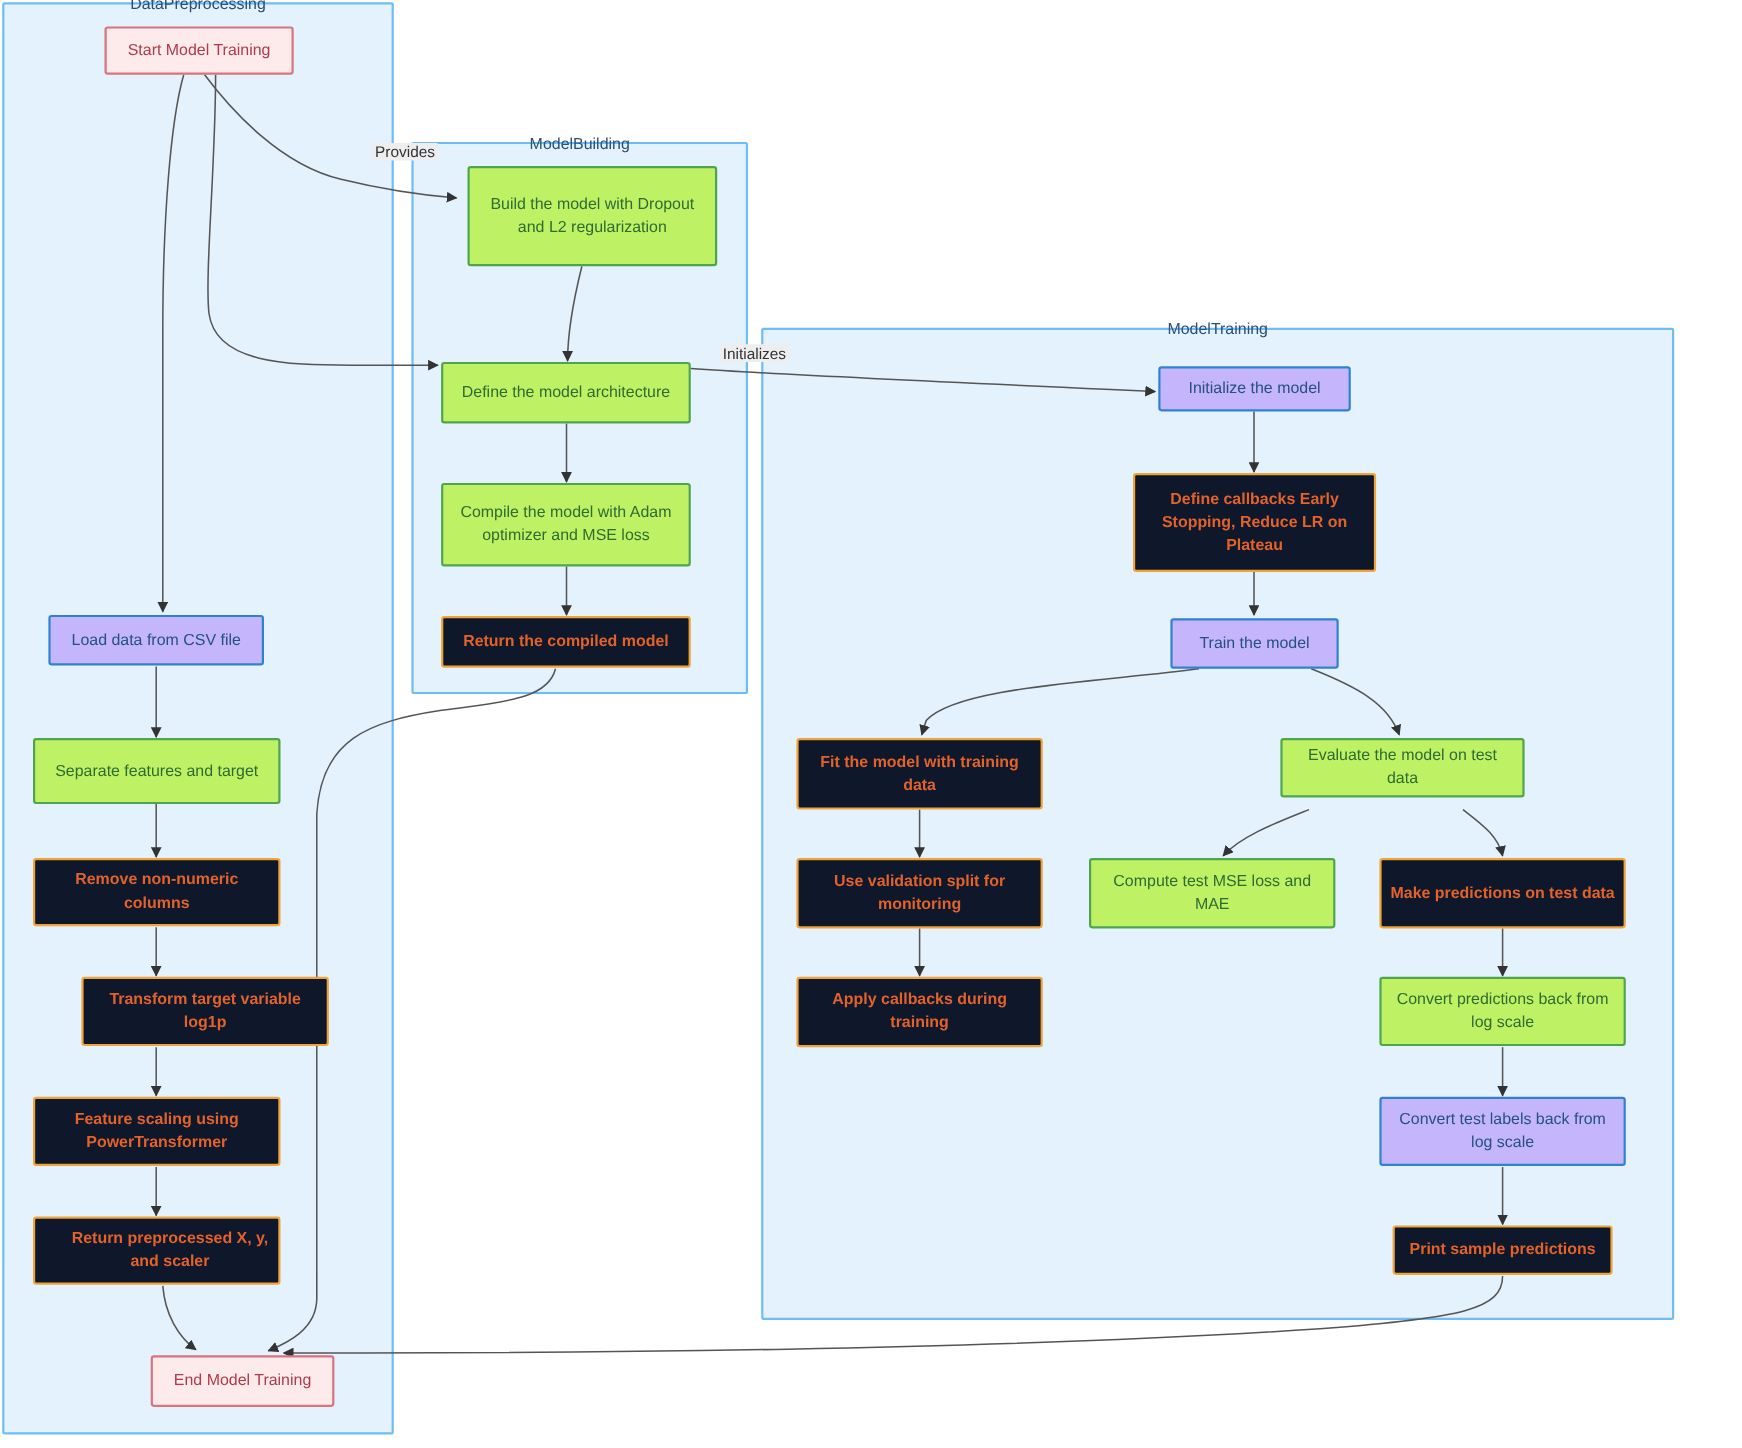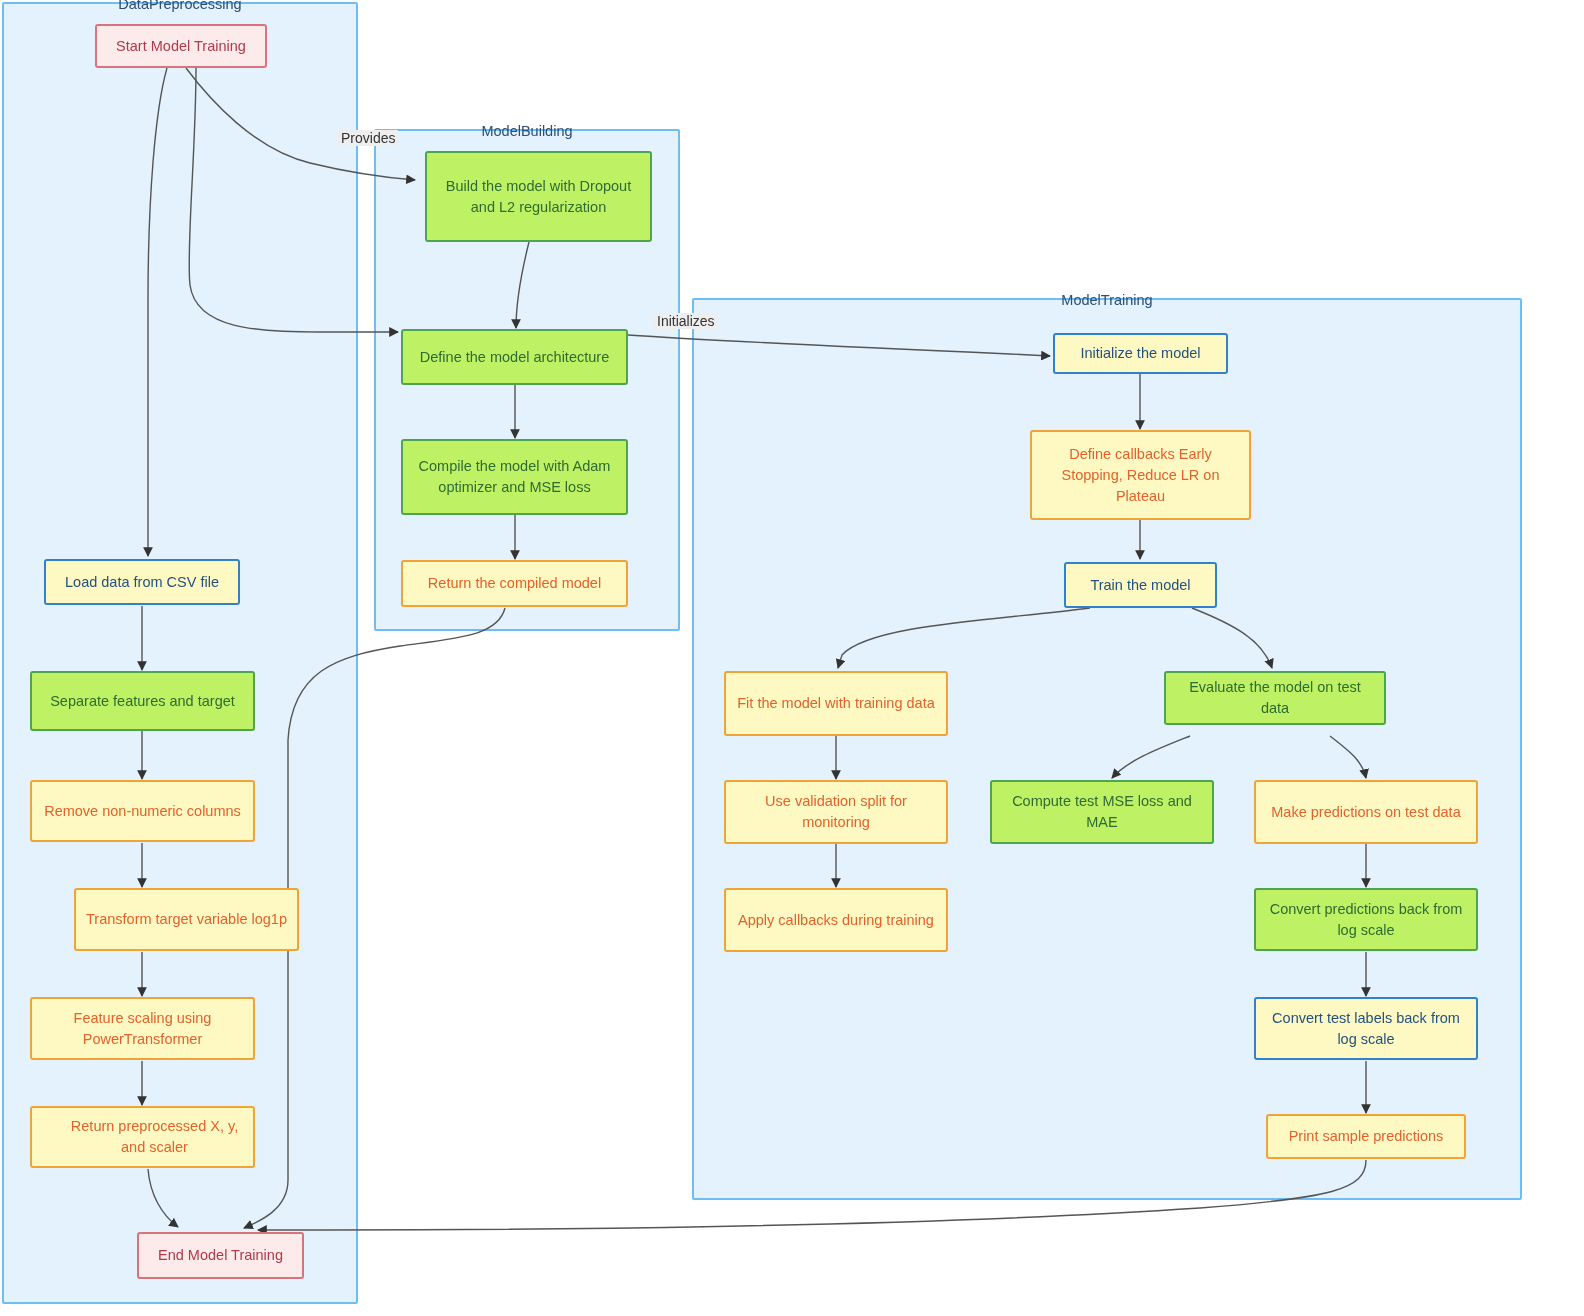--- a/index.html
+++ b/index.html
@@ -58,33 +58,34 @@
     z-index: 3;
   }
   .node span { display: block; }
   
   .n-start {
     background: #fdebec;
     border-color: #d9737e;
     color: #b03a4a;
   }
   .n-blue {
-    background: #fef9c3;
+    background: #c4b5fd;
     border-color: #3182ce;
     color: #24527f;
   }
   .n-green {
     background: #bef264;
     border-color: #4fa54f;
     color: #2f6b33;
   }
   .n-orange {
-    background: #fef9c3;
+    background: #0f172a;
     border-color: #f0a437;
     color: #e2622b;
+    font-weight: bold;
   }
   .edge-label {
     position: absolute;
     font-size: 14px;
     color: #333333;
     background: #eeeeee;
     padding: 0 3px;
     border-radius: 1px;
     white-space: nowrap;
     z-index: 4;

